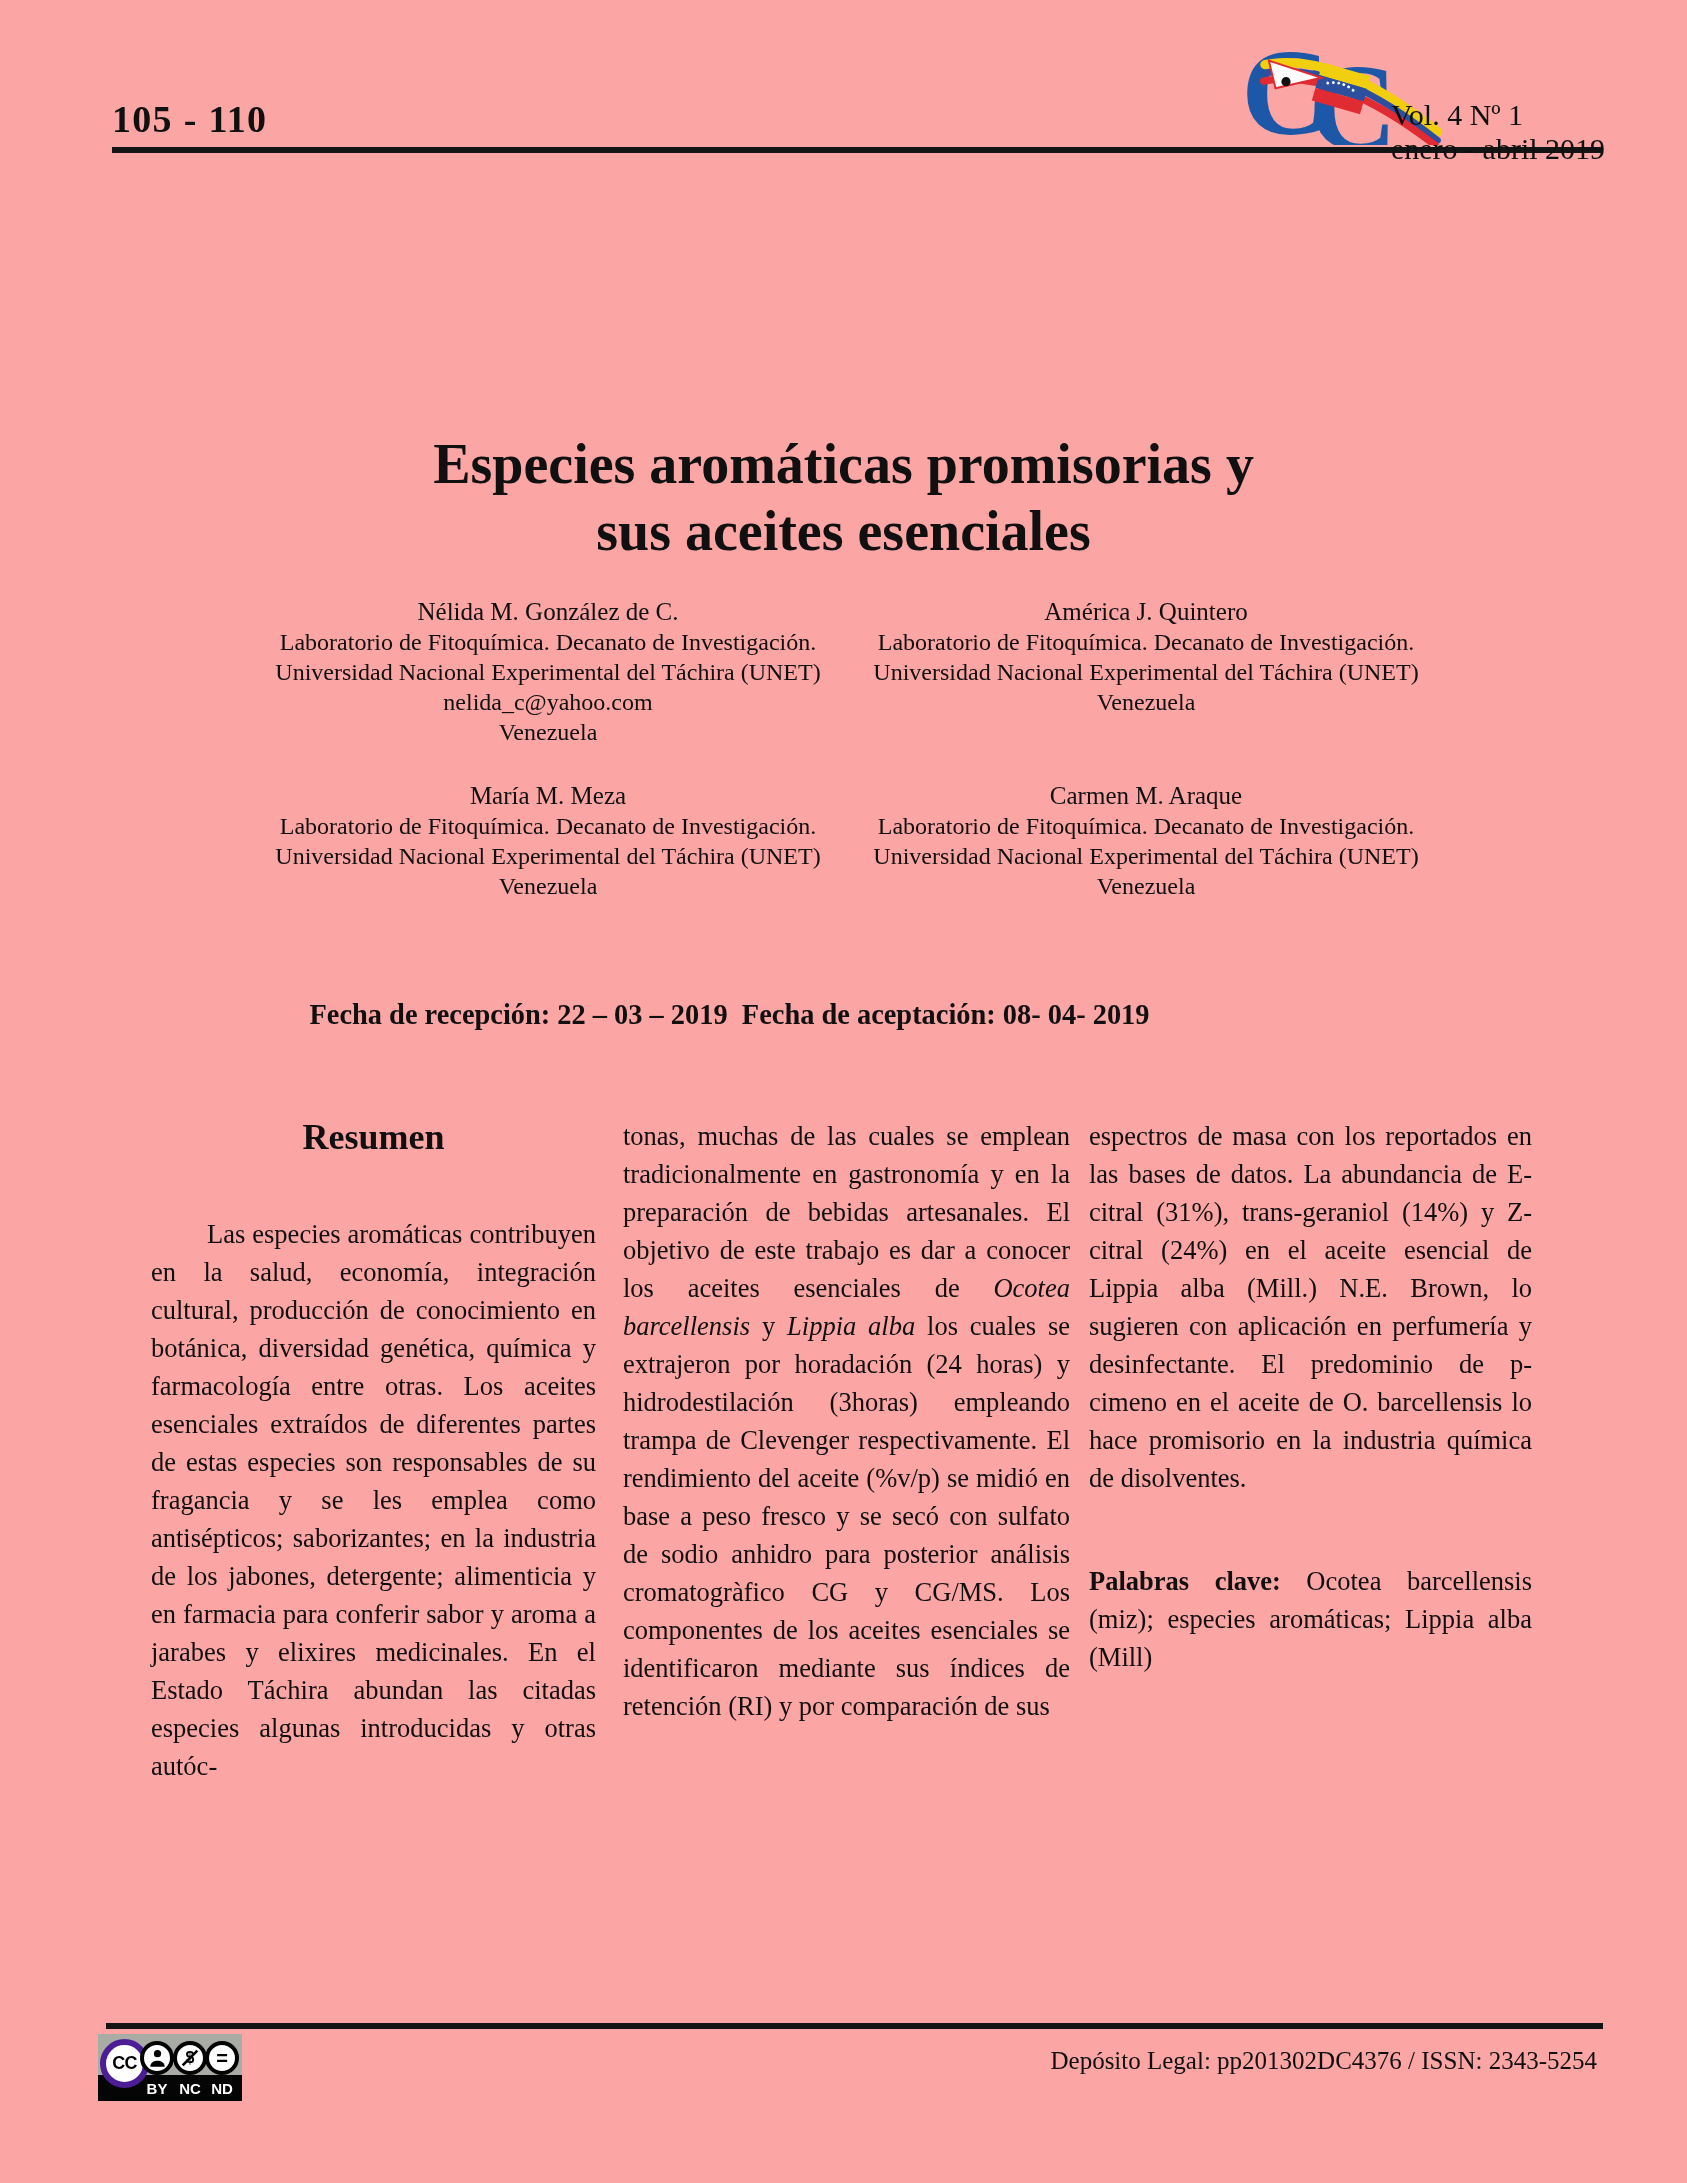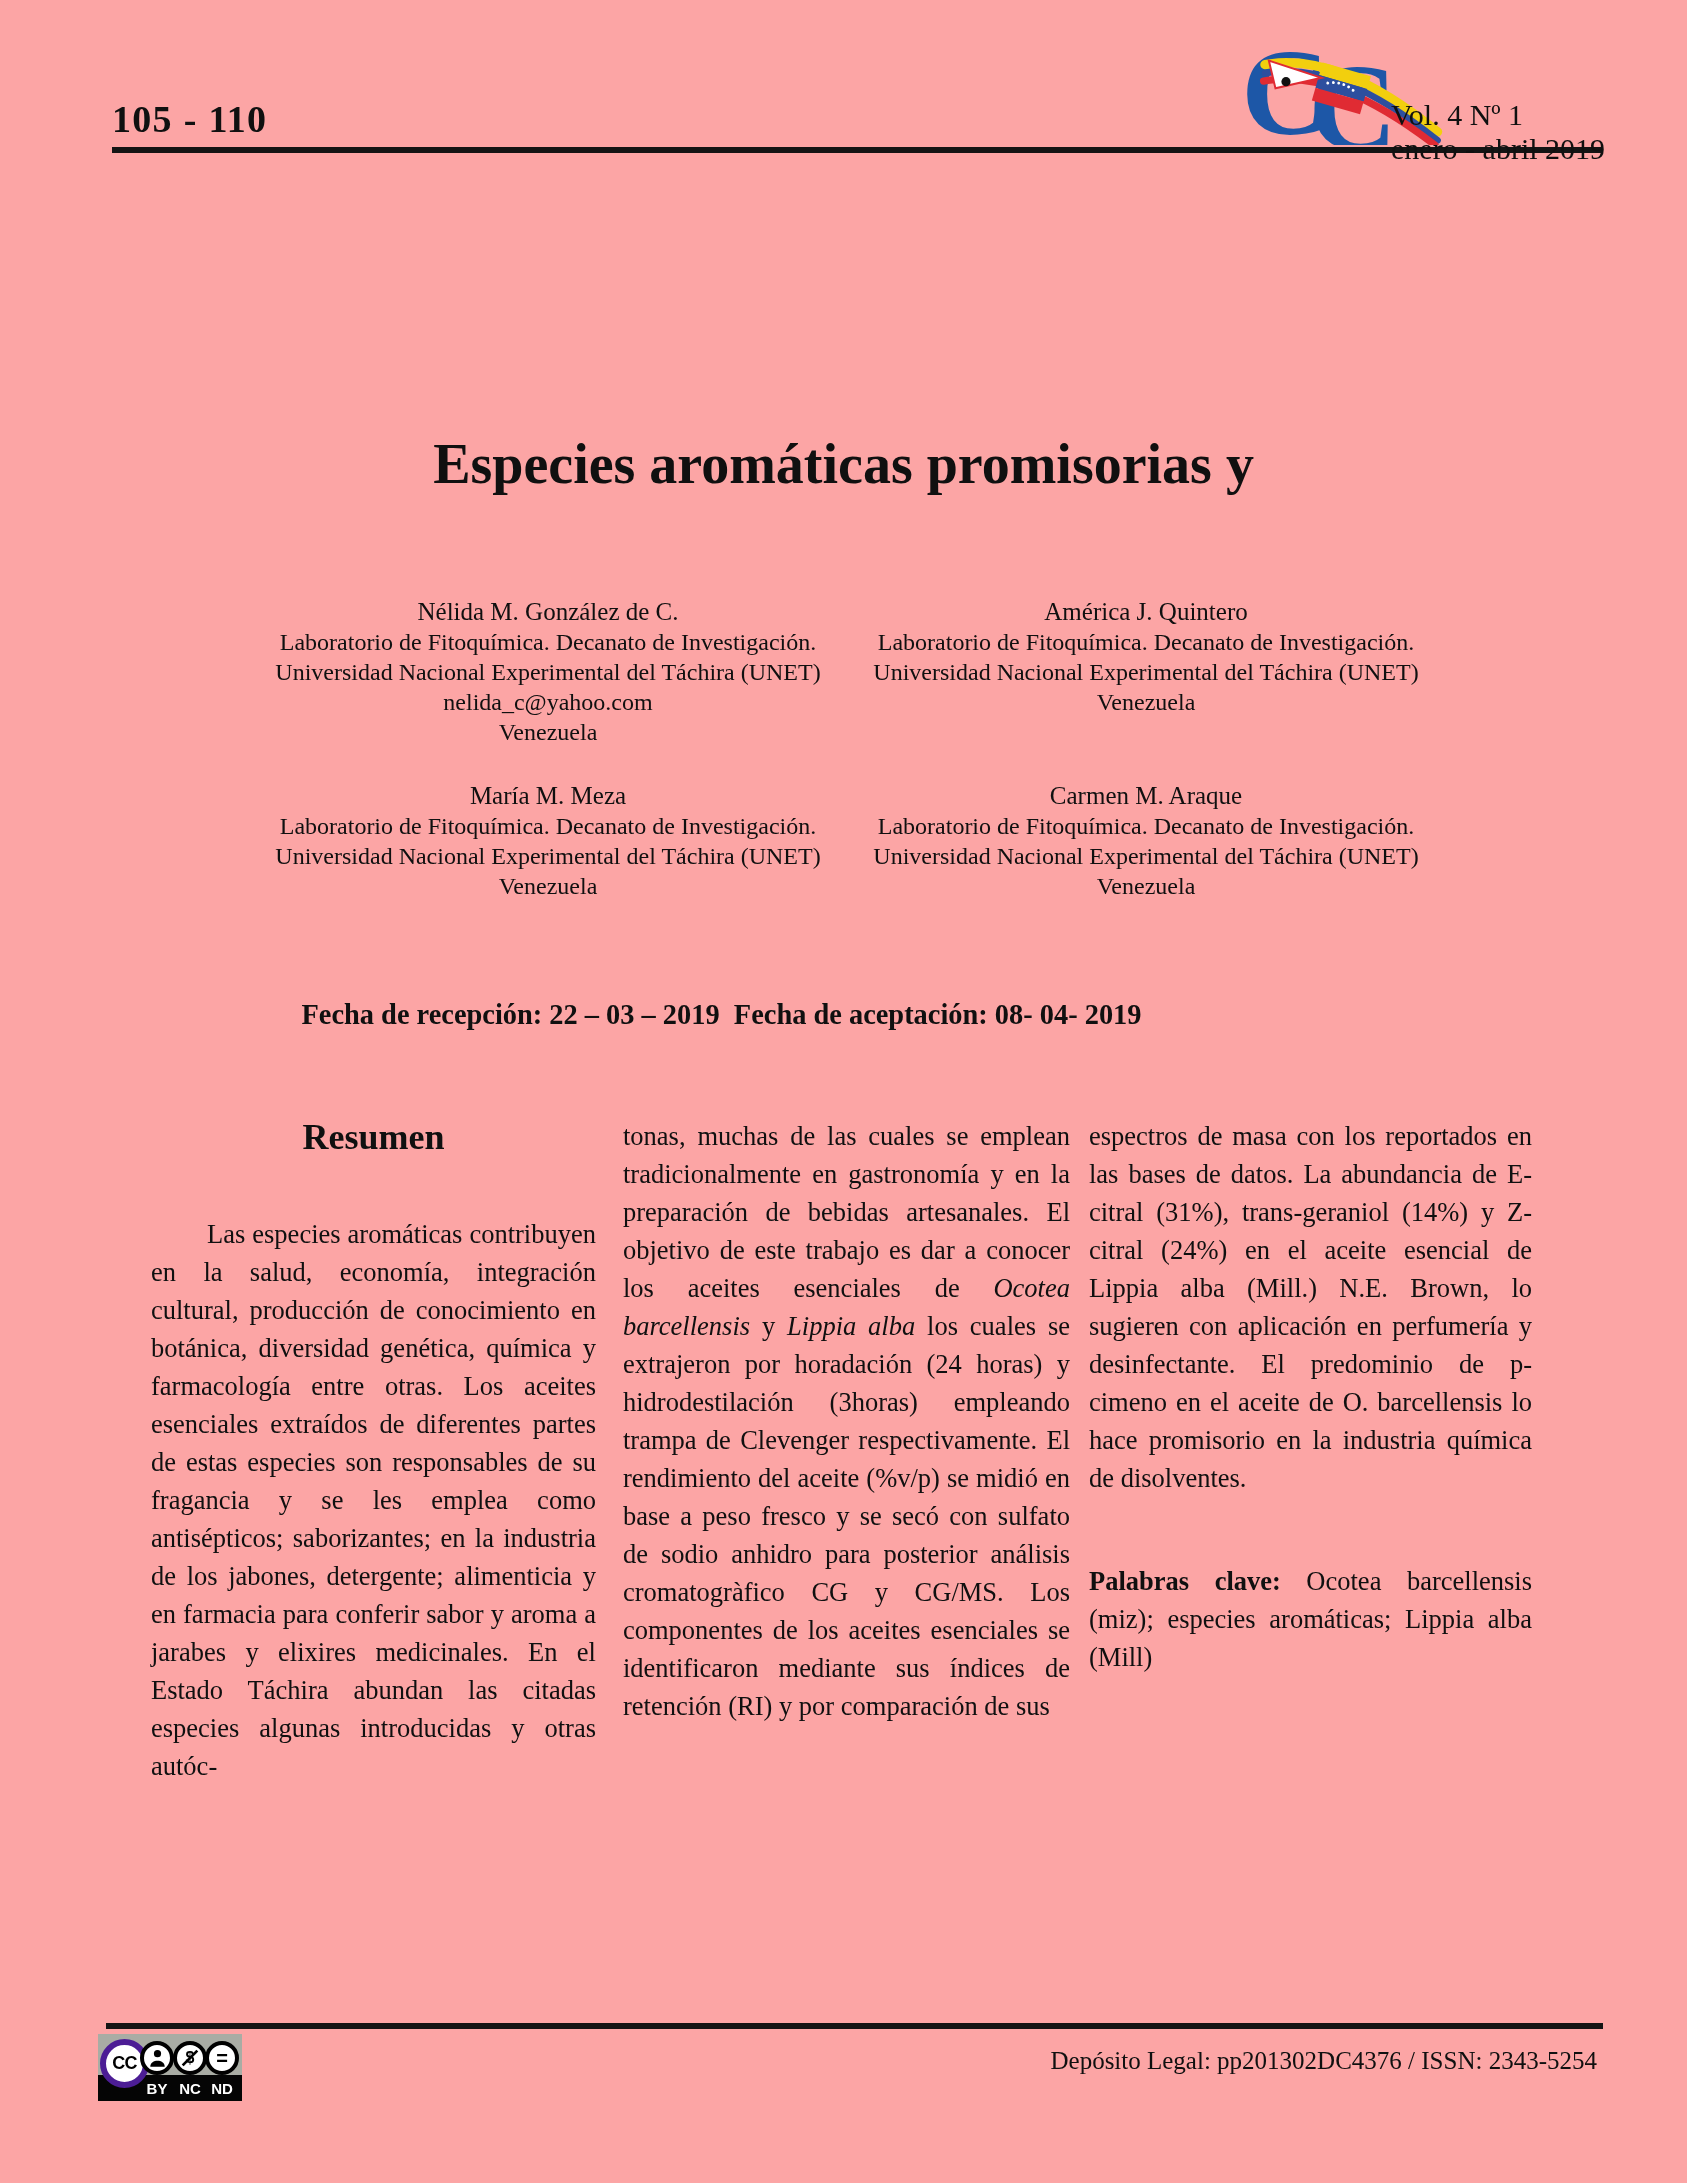--- a/index.html
+++ b/index.html
@@ -13,21 +13,21 @@
   .vol-block{position:absolute;left:1391px;top:98px;font-size:30px;line-height:34px;white-space:nowrap;}
 
   .title{position:absolute;left:0;width:1687px;top:431px;text-align:center;
          font-size:56px;font-weight:bold;line-height:67px;}
 
   .author-block{position:absolute;width:582px;text-align:center;font-size:24px;line-height:30px;}
   .author-block .aname{font-weight:normal;font-size:25px;}
   .ab1{left:257px;top:597px;} .ab2{left:855px;top:597px;}
   .ab3{left:257px;top:781px;} .ab4{left:855px;top:781px;}
 
-  .dates{position:absolute;left:4px;width:1435px;top:999px;text-align:center;
+  .dates{position:absolute;left:12px;width:1435px;top:999px;text-align:center;
          font-size:28.4px;font-weight:bold;white-space:pre-wrap;}
 
   .col{position:absolute;top:1117px;text-align:justify;font-size:26.5px;line-height:38px;}
   .col1{left:151px;width:445px;}
   .col2{left:623px;width:447px;}
   .col3{left:1089px;width:443px;}
   .resumen{font-size:36px;font-weight:bold;text-align:center;margin:0 0 58px 0;line-height:40px;}
   .col p{margin:0;}
   .col1 p{text-indent:56px;}
   .keywords{margin-top:65px !important;}
@@ -77,20 +77,21 @@
     <circle cx="62" cy="80" r="7" fill="#111"></circle>
   </svg>
 
   <div class="vol-block">
     <div>Vol. 4 Nº 1</div>
     <div>enero - abril 2019</div>
   </div>
 
   <div class="title">
     <div>Especies aromáticas promisorias y</div>
+    <div>sus aceites esenciales</div>
   </div>
 
   <div class="author-block ab1">
     <div class="aname">Nélida M. González de C.</div>
     <div>Laboratorio de Fitoquímica. Decanato de Investigación.</div>
     <div>Universidad Nacional Experimental del Táchira (UNET)</div>
     <div>nelida_c@yahoo.com</div>
     <div>Venezuela</div>
   </div>
 

